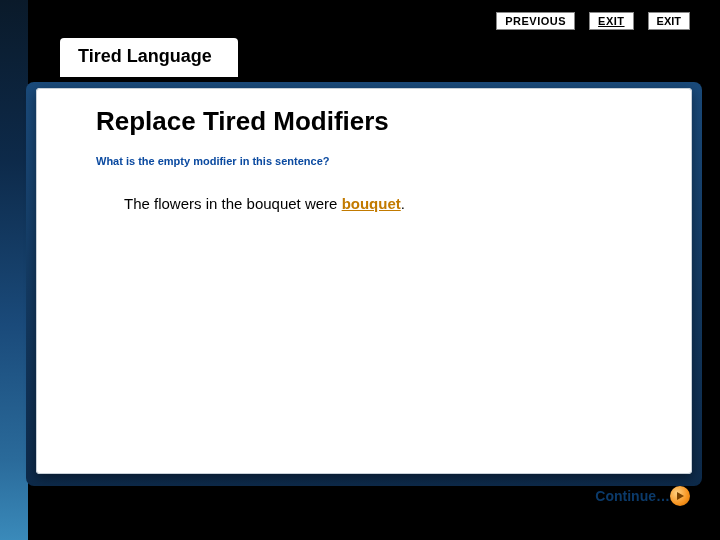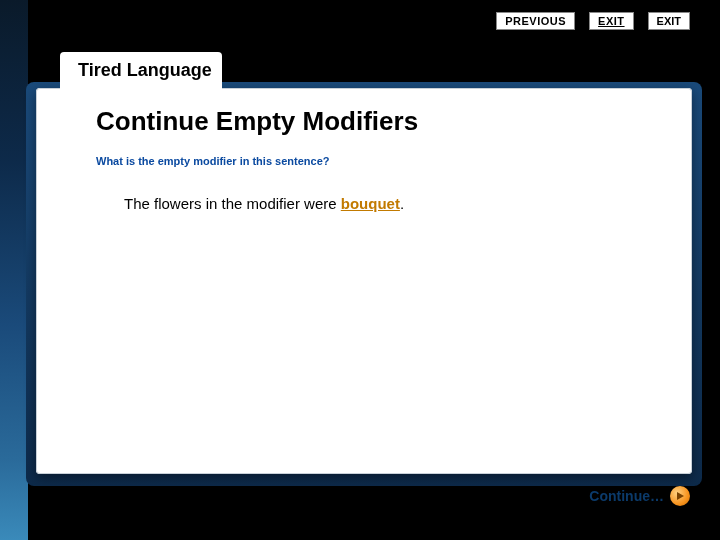--- a/index.html
+++ b/index.html
@@ -36,23 +36,23 @@
     position: absolute;
     left: 0;
     top: 0;
     width: 28px;
     height: 540px;
     background: linear-gradient(180deg, #0a1a2a 0%, #0d2a4a 30%, #1a4a7a 60%, #2a6a9a 85%, #3a8aba 100%);
   }
   .tab {
     position: absolute;
     left: 60px;
-    top: 52px;
+    top: 38px;
     background: #fff;
-    padding: 8px 10px 10px 18px;
+    padding: 8px 26px 10px 18px;
     border-radius: 4px 4px 0 0;
     z-index: 3;
   }
   .tab-label {
     font-size: 18px;
     font-weight: bold;
     color: #000;
   }
   .panel-shadow {
     position: absolute;
@@ -98,21 +98,21 @@
     color: #c27a00;
     text-decoration: underline;
     font-weight: bold;
   }
   .continue-wrap {
     position: absolute;
     right: 30px;
     bottom: 34px;
     display: flex;
     align-items: center;
-    gap: 6px;
+    gap: 0;
     z-index: 4;
     cursor: pointer;
   }
   .continue-text {
     font-size: 14px;
     font-weight: bold;
     color: #0b3a6a;
   }
   .continue-arrow {
     width: 20px;
@@ -138,24 +138,24 @@
 </div>
 
 <div class="tab">
   <span class="tab-label">Tired Language</span>
 </div>
 
 <div class="panel-shadow"></div>
 
 <div class="panel">
   <div class="panel-inner">
-    <h1 class="heading">Continue Empty Modifiers</h1>
+    <h1 class="heading">Replace Tired Modifiers</h1>
     <p class="question">What is the empty modifier in this sentence?</p>
     <p class="sentence">
-      <span>The flowers in the modifier were </span><span class="highlight">bouquet</span><span>.</span>
+      <span>The flowers in the bouquet were </span><span class="highlight">bouquet</span><span>.</span>
     </p>
   </div>
 </div>
 
 <div class="continue-wrap">
   <span class="continue-text">Continue…</span>
   <span class="continue-arrow">
     <svg width="10" height="10" viewBox="0 0 10 10">
         <polygon points="2,1 9,5 2,9" fill="#7a4200"></polygon>
       </svg>

